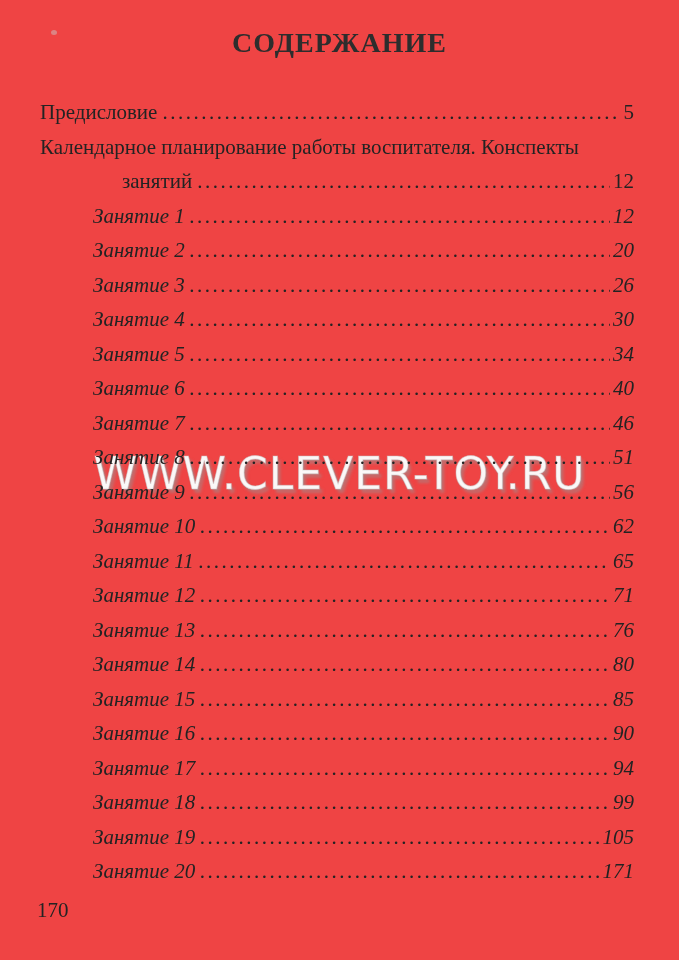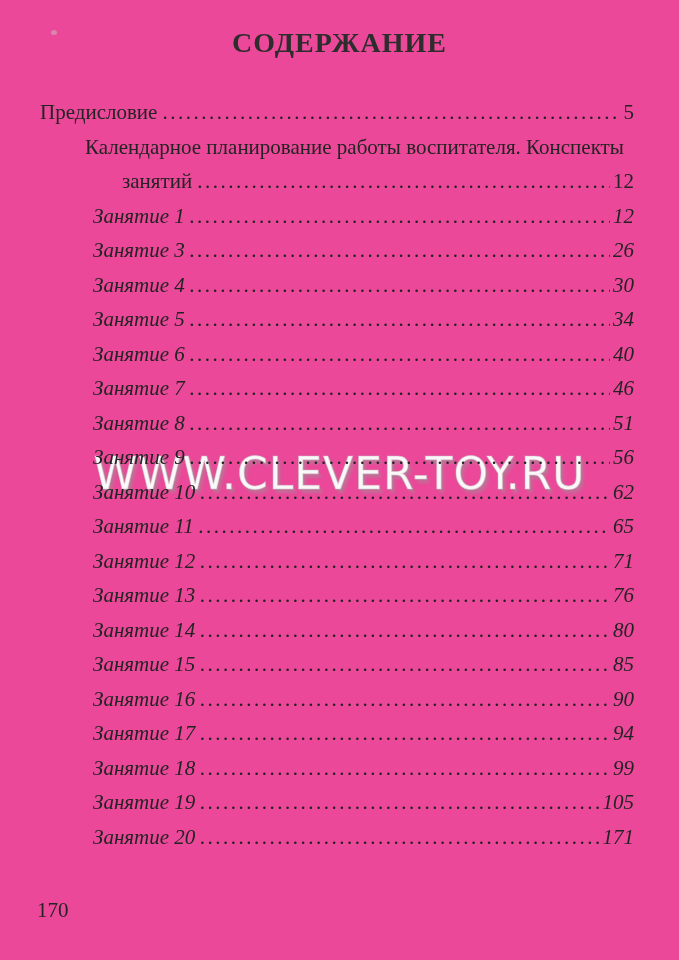--- a/index.html
+++ b/index.html
@@ -1,20 +1,20 @@
 <!DOCTYPE html>
 <html><head>
 <meta charset="utf-8">
 <style>
   html, body { margin: 0; padding: 0; background: #ffffff; }
   .page {
     position: relative;
     width: 679px;
     height: 960px;
-    background: #ec4899;
+    background: #ef4444;
     font-family: "Liberation Serif", serif;
     color: #232323;
     overflow: hidden;
   }
   .scan-speck {
     position: absolute;
     left: 51px; top: 30px;
     width: 6px; height: 5px;
     background: rgba(204,186,186,0.55);
     border-radius: 50%;
@@ -50,21 +50,20 @@
     top: 95px;
     left: 40px;
     right: 45px;
     z-index: 2;
   }
   .toc-entry { margin: 0; }
   .toc-line1 {
     font-size: 21px;
     line-height: 34.5px;
     white-space: nowrap;
-    margin-left: 45px;
   }
   .toc-row {
     display: flex;
     align-items: baseline;
     font-size: 21px;
     line-height: 34.5px;
   }
   .toc-row.indent-sub  { padding-left: 53px; font-style: italic; }
   .toc-row.indent-wrap { padding-left: 82px; }
   .label { white-space: nowrap; text-align: right; }
@@ -112,20 +111,27 @@
       </div>
       <div class="toc-entry">
         <div class="toc-row indent-sub">
           <span class="label">Занятие 1</span>
           <span class="dots"></span>
           <span class="pagenum">12</span>
         </div>
       </div>
       <div class="toc-entry">
         <div class="toc-row indent-sub">
+          <span class="label">Занятие 2</span>
+          <span class="dots"></span>
+          <span class="pagenum">20</span>
+        </div>
+      </div>
+      <div class="toc-entry">
+        <div class="toc-row indent-sub">
           <span class="label">Занятие 3</span>
           <span class="dots"></span>
           <span class="pagenum">26</span>
         </div>
       </div>
       <div class="toc-entry">
         <div class="toc-row indent-sub">
           <span class="label">Занятие 4</span>
           <span class="dots"></span>
           <span class="pagenum">30</span>

